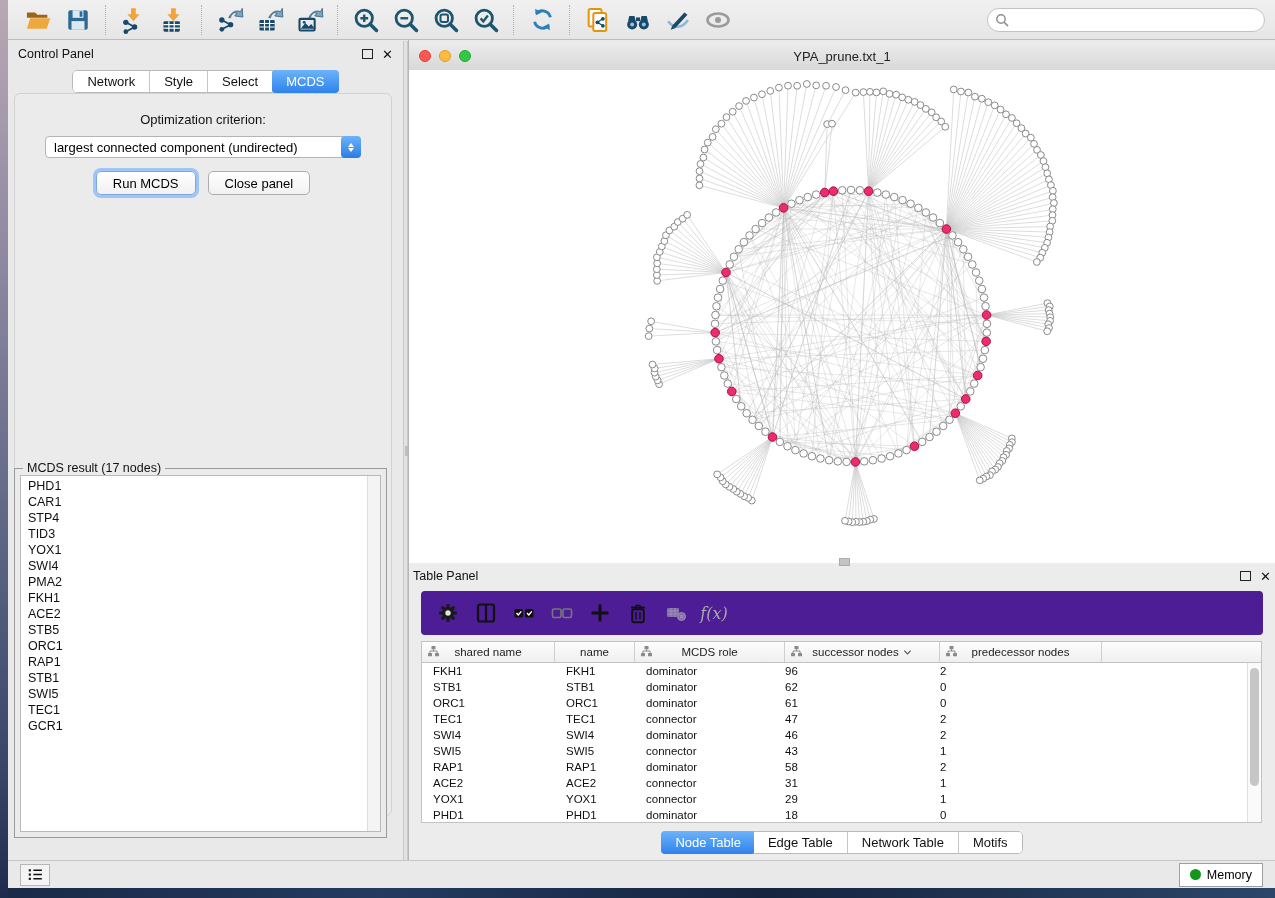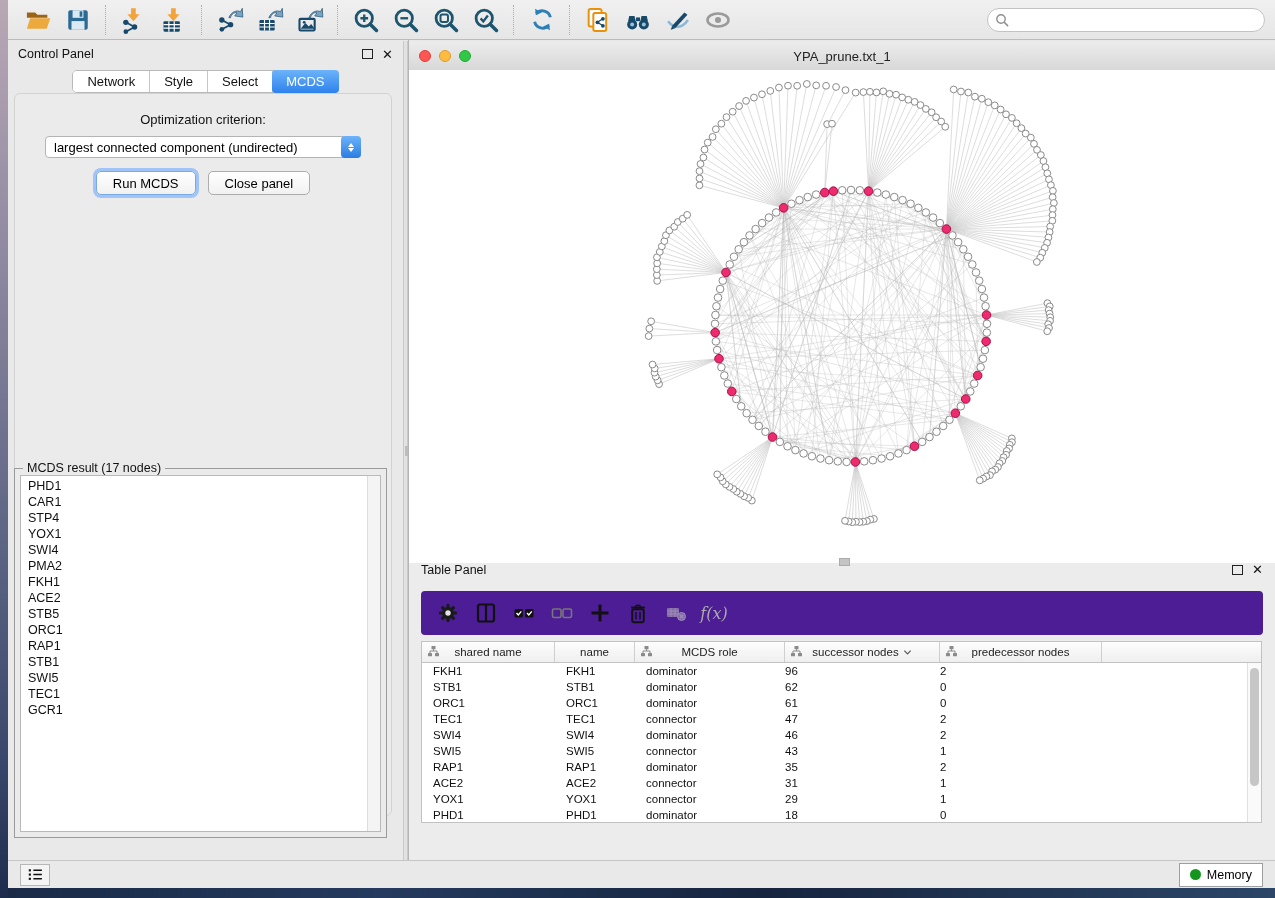--- a/index.html
+++ b/index.html
@@ -68,21 +68,21 @@
   .light{width:12px;height:12px;border-radius:50%;box-sizing:border-box;}
   .light.red{background:#fc5753;border:1px solid #df3e39;}
   .light.yellow{background:#fdbc40;border:1px solid #de9c28;}
   .light.green{background:#33c748;border:1px solid #1eaa33;}
   .net-title{width:100%;text-align:center;font-size:13px;color:#222;}
   .net-canvas{position:absolute;top:30px;left:0;width:867px;height:493px;background:#fff;}
   .net-canvas svg{position:absolute;left:0;top:0;}
 
   
   .table-panel{position:absolute;left:0;top:523px;width:867px;height:297px;background:#ececec;border-left:1px solid #b5b5b5;box-sizing:border-box;}
-  .tp-header{position:absolute;top:0;left:0;right:0;height:26px;display:flex;align-items:flex-start;padding:0 12px;}
+  .tp-header{position:absolute;top:0;left:0;right:0;height:26px;display:flex;align-items:center;padding:0 4px;}
   .tp-toolbar{position:absolute;top:28px;left:12px;right:12px;height:44px;background:#4c1d95;border-radius:4px;
        display:flex;align-items:center;padding-left:8px;}
   .tpico{width:38px;height:36px;display:flex;align-items:center;justify-content:center;}
   .tbl{position:absolute;top:78px;left:12px;right:13px;height:180px;background:#fff;border:1px solid #c2c2c2;overflow:hidden;}
   .tbl-head{display:flex;height:20px;background:linear-gradient(#fdfdfd,#efefef);border-bottom:1px solid #c2c2c2;}
   .th{position:relative;display:flex;align-items:center;justify-content:center;font-size:11.5px;color:#222;
       border-right:1px solid #cfcfcf;box-sizing:border-box;gap:4px;}
   .th .orgico{position:absolute;left:6px;top:4px;}
   .tbl-row{display:flex;height:16px;align-items:center;}
   .td{font-size:11.5px;color:#111;box-sizing:border-box;white-space:nowrap;overflow:hidden;}
@@ -286,20 +286,21 @@
         <div class="mac-btn">Close panel</div>
       </div>
     </div>
     <div class="groupbox">
       <legend>MCDS result (17 nodes)</legend>
       <div class="mcds-list">
         <ul>
             <li>PHD1</li>
             <li>CAR1</li>
             <li>STP4</li>
+            <li>TID3</li>
             <li>YOX1</li>
             <li>SWI4</li>
             <li>PMA2</li>
             <li>FKH1</li>
             <li>ACE2</li>
             <li>STB5</li>
             <li>ORC1</li>
             <li>RAP1</li>
             <li>STB1</li>
             <li>SWI5</li>
@@ -1123,21 +1124,21 @@
               <div class="td l" style="width: 133px;">SWI5</div>
               <div class="td l" style="width: 80px;">SWI5</div>
               <div class="td l" style="width: 150px;">connector</div>
               <div class="td r" style="width: 155px; padding-right: 18px;">43</div>
               <div class="td r" style="width: 162px; padding-right: 8px;">1</div>
             </div>
             <div class="tbl-row">
               <div class="td l" style="width: 133px;">RAP1</div>
               <div class="td l" style="width: 80px;">RAP1</div>
               <div class="td l" style="width: 150px;">dominator</div>
-              <div class="td r" style="width: 155px; padding-right: 18px;">35</div>
+              <div class="td r" style="width: 155px; padding-right: 18px;">58</div>
               <div class="td r" style="width: 162px; padding-right: 8px;">2</div>
             </div>
             <div class="tbl-row">
               <div class="td l" style="width: 133px;">ACE2</div>
               <div class="td l" style="width: 80px;">ACE2</div>
               <div class="td l" style="width: 150px;">connector</div>
               <div class="td r" style="width: 155px; padding-right: 18px;">31</div>
               <div class="td r" style="width: 162px; padding-right: 8px;">1</div>
             </div>
             <div class="tbl-row">
@@ -1150,20 +1151,28 @@
             <div class="tbl-row">
               <div class="td l" style="width: 133px;">PHD1</div>
               <div class="td l" style="width: 80px;">PHD1</div>
               <div class="td l" style="width: 150px;">dominator</div>
               <div class="td r" style="width: 155px; padding-right: 18px;">18</div>
               <div class="td r" style="width: 162px; padding-right: 8px;">0</div>
             </div>
           </div>
         <div class="tbl-vscroll">
             <div class="tbl-thumb"></div>
+          </div>
+      </div>
+      <div class="tbl-tabs">
+        <div class="seg-row">
+            <div class="seg active">Node Table</div>
+            <div class="seg">Edge Table</div>
+            <div class="seg">Network Table</div>
+            <div class="seg">Motifs</div>
           </div>
       </div>
     </div>
   </div>
 
   <div class="statusbar">
     <div class="sb-btn">
       <svg viewBox="0 0 24 24" width="17" height="17">
           <g stroke="#111" stroke-width="2.4">
             <path d="M9 6h12M9 12h12M9 18h12"></path>

